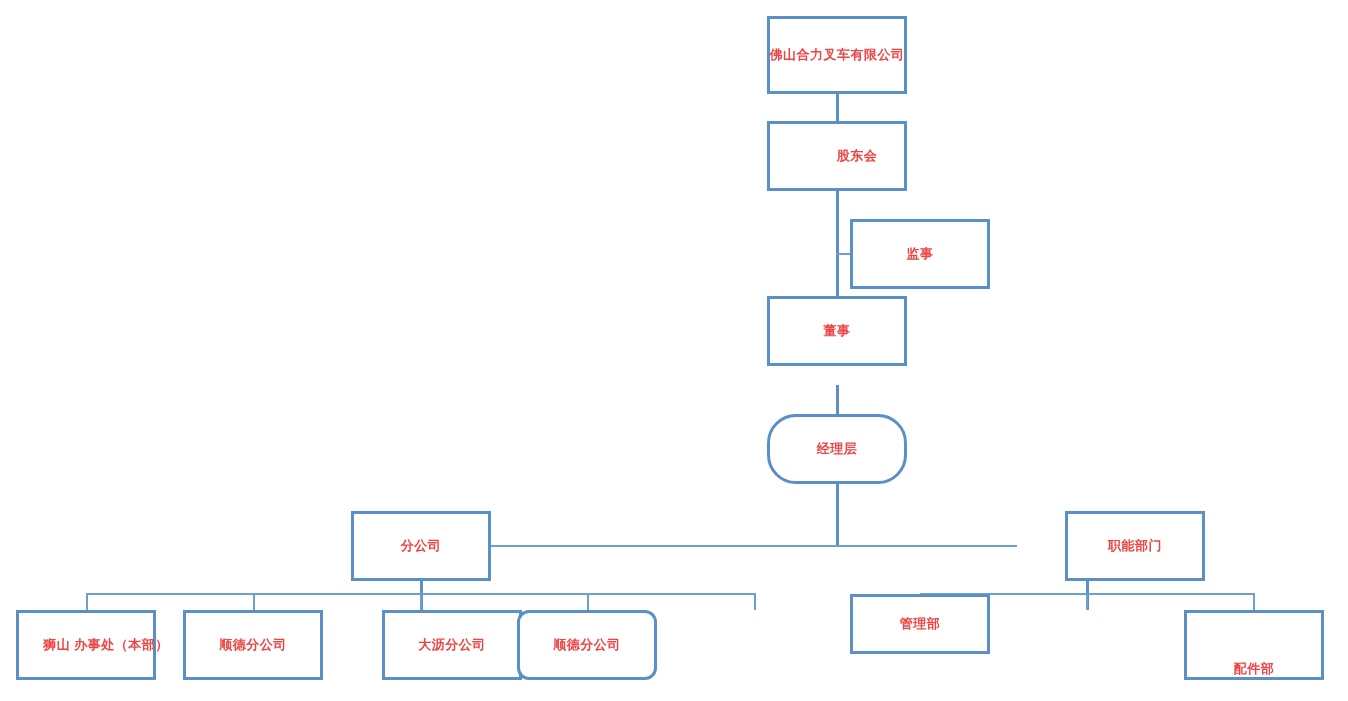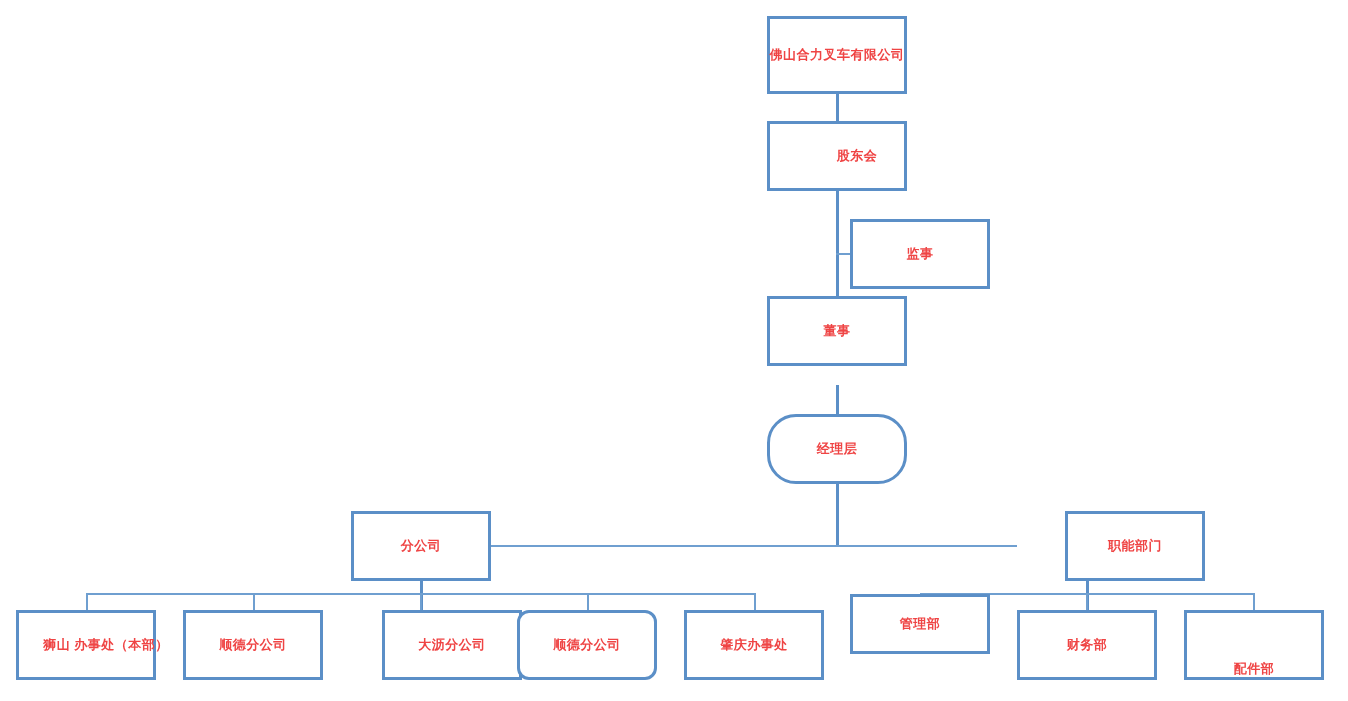--- a/index.html
+++ b/index.html
@@ -118,27 +118,21 @@
   </div>
   <div class="node" style="left:183px; top:610px; width:140px; height:70px;">
     <span class="node-label">顺德分公司</span>
   </div>
   <div class="node" style="left:350px; top:610px; width:140px; height:70px;margin-left:32px;">
     <span class="node-label">大沥分公司</span>
   </div>
   <div class="node" style="left:517px; top:610px; width:140px; height:70px;border-radius:12px;">
     <span class="node-label">顺德分公司</span>
   </div>
-  <div class="node" style="left:684px; top:610px; width:140px; height:70px;">
-    <span class="node-label">肇庆办事处</span>
-  </div>
 
   <div class="node" style="left:850px; top:594px; width:140px; height:60px;">
     <span class="node-label">管理部</span>
-  </div>
-  <div class="node" style="left:1017px; top:610px; width:140px; height:70px;">
-    <span class="node-label">财务部</span>
   </div>
   <div class="node" style="left:1184px; top:610px; width:140px; height:70px;align-items:flex-end;">
     <span class="node-label">配件部</span>
   </div>
 
 </div>
 
 </body></html>

